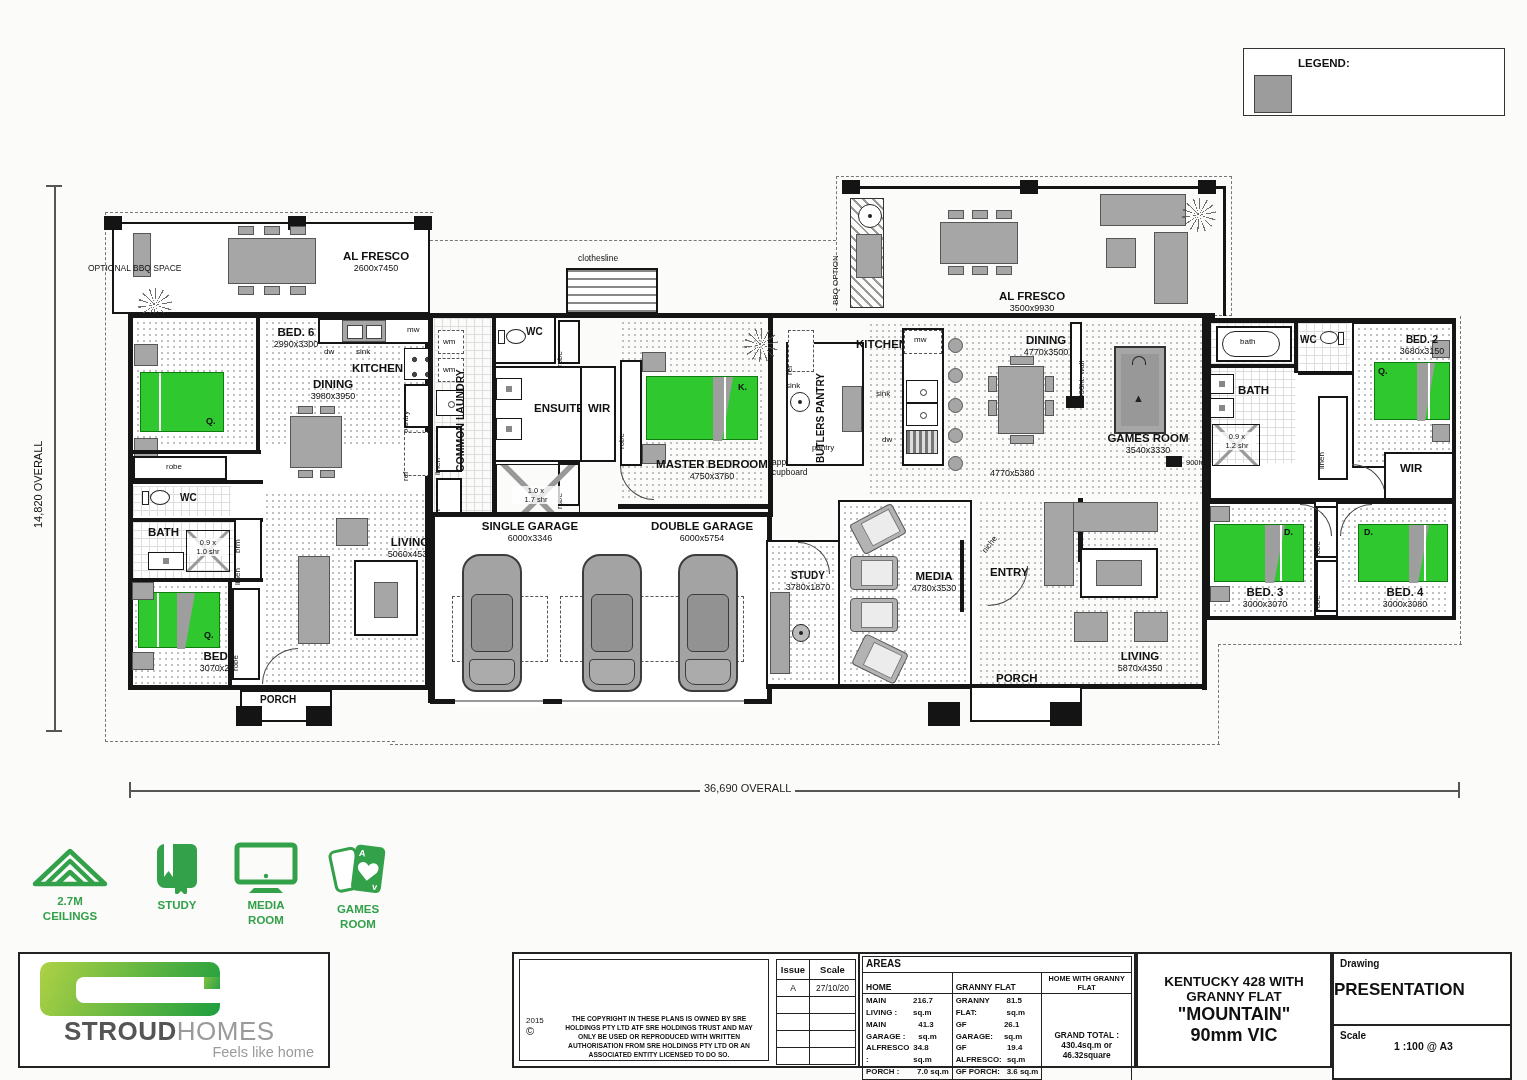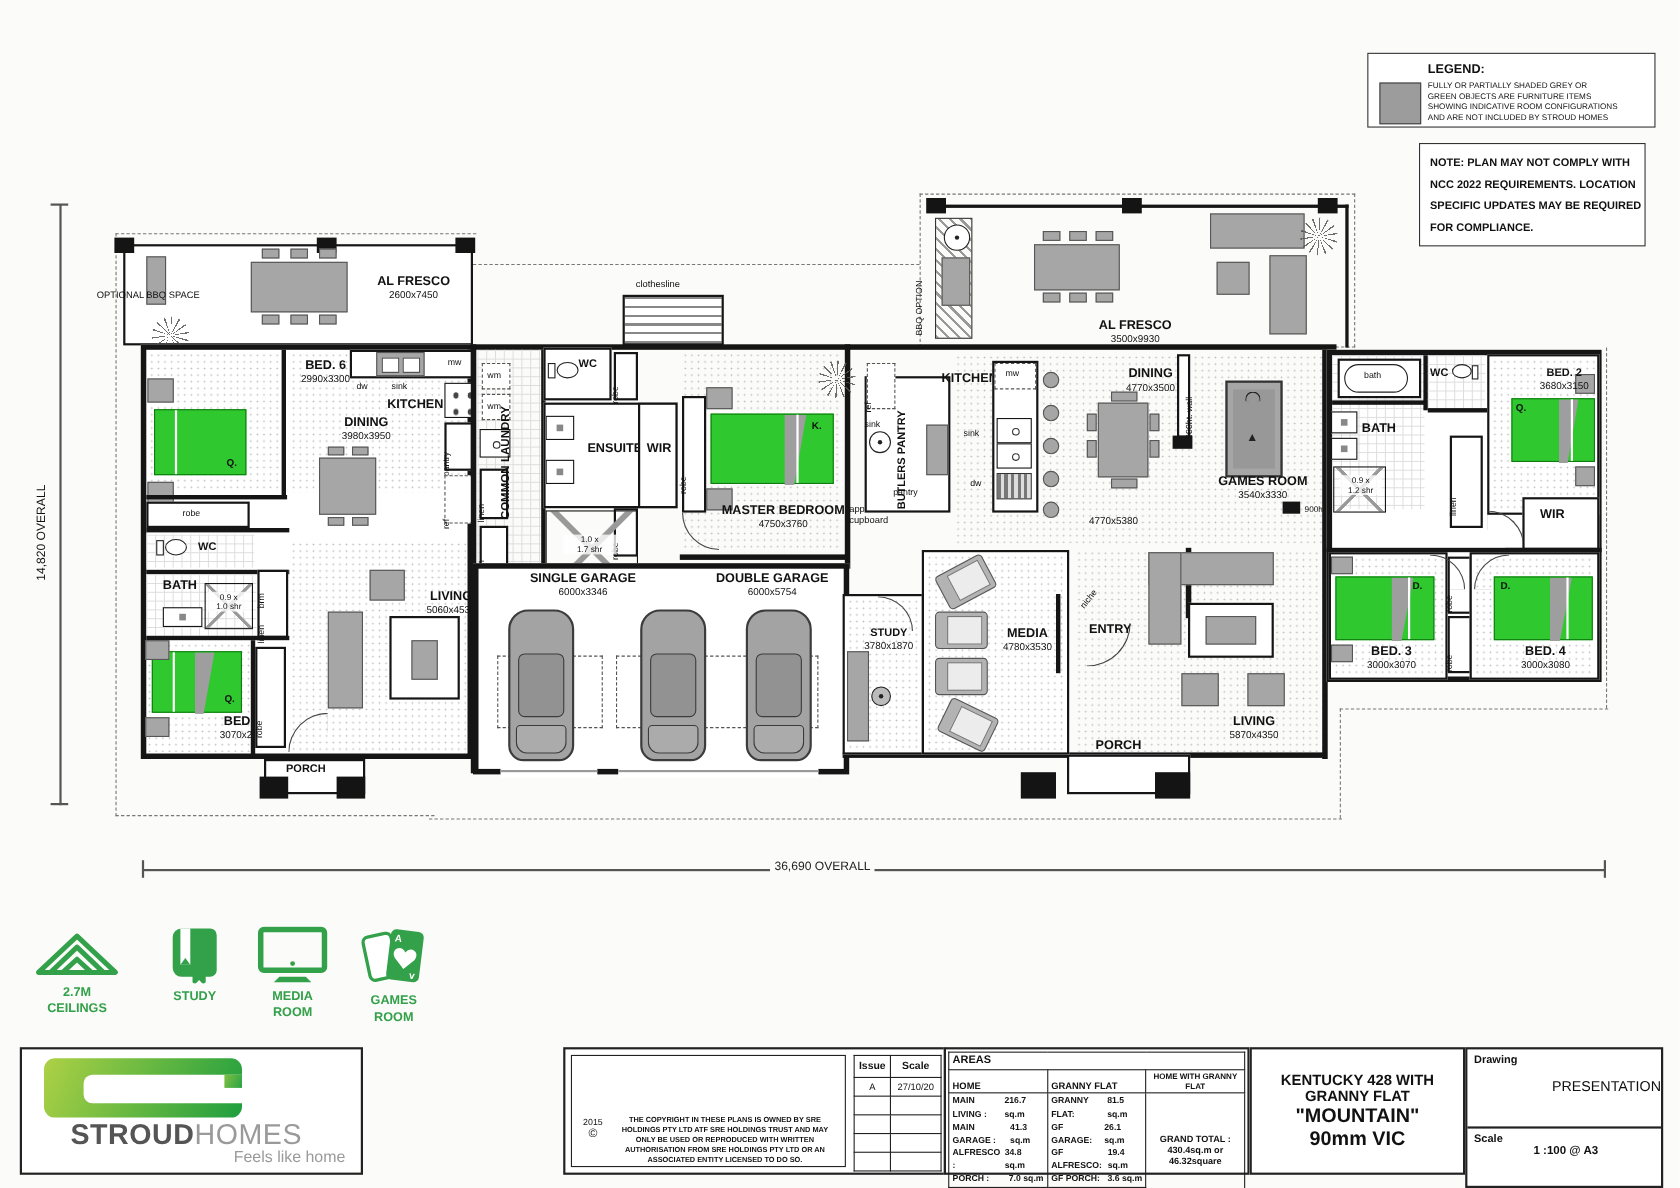--- a/index.html
+++ b/index.html
@@ -501,34 +501,20 @@
   <div class="rlabel" style="left:1362px;top:586px;width:86px">
     <div class="rn">BED. 4</div>
       <div class="rd">3000x3080</div>
   </div>
   <div class="arc" style="left:1300px;top:504px;width:32px;height:32px;transform:rotate(90deg)"></div>
   <div class="arc" style="left:1340px;top:504px;width:32px;height:32px"></div>
 
   <div class="lgbox" style="left:1243px;top:48px;width:262px;height:68px">
     <div class="a" style="left:10px;top:26px;width:36px;height:36px;background:#9c9c9c;border:1.5px solid #444"></div>
     <div class="a" style="left:54px;top:8px;font-weight:700;font-size:11.5px">LEGEND:</div>
-    <div class="a" style="left:54px;top:24px;font-size:7.4px;line-height:1.3">
-      <div>FULLY OR PARTIALLY SHADED GREY OR</div>
-        <div>GREEN OBJECTS ARE FURNITURE ITEMS</div>
-        <div>SHOWING INDICATIVE ROOM CONFIGURATIONS</div>
-        <div>AND ARE NOT INCLUDED BY STROUD HOMES</div>
-    </div>
-  </div>
-  <div class="lgbox" style="left:1290px;top:130px;width:206px;height:94px">
-    <div class="a" style="left:9px;top:8px;font-size:10px;font-weight:700;line-height:1.95">
-      <div>NOTE: PLAN MAY NOT COMPLY WITH</div>
-        <div>NCC 2022 REQUIREMENTS. LOCATION</div>
-        <div>SPECIFIC UPDATES MAY BE REQUIRED</div>
-        <div>FOR COMPLIANCE.</div>
-    </div>
   </div>
 
   <div class="feat" style="left:20px;top:842px;width:100px">
     <svg width="80" height="48" viewBox="0 0 80 48">
         <path d="M5 42 L40 9 L75 42 Z M16 42 L40 19 L64 42 M27 42 L40 30 L53 42" fill="none" stroke="#33a04a" stroke-width="4.5" stroke-linejoin="round"></path>
       </svg>
     <div><span>2.7M</span><br><span>CEILINGS</span></div>
   </div>
   <div class="feat" style="left:138px;top:842px;width:78px">
     <svg width="44" height="52" viewBox="0 0 44 52">
@@ -564,21 +550,21 @@
   <div class="tb" style="left:18px;top:952px;width:312px;height:116px">
     <div class="a" style="left:20px;top:8px;width:180px;height:54px;border-radius:10px;background:linear-gradient(115deg,#aed145,#1e9e3e)">
       <div class="a" style="left:36px;top:15px;width:144px;height:26px;background:#fff;border-radius:8px 0 0 8px"></div>
       <div class="a" style="left:164px;top:15px;width:16px;height:12px;background:linear-gradient(115deg,#7fc043,#2aa344)"></div>
     </div>
     <div class="a" style="left:44px;top:62px;font-size:26px;font-weight:700;letter-spacing:.5px;color:#555"><span>STROUD</span><span style="font-weight:400;color:#9a9a9a">HOMES</span></div>
     <div class="a" style="right:14px;top:90px;font-size:14.5px;color:#9a9a9a">Feels like home</div>
   </div>
   <div class="tb" style="left:512px;top:952px;width:348px;height:116px">
     <div class="a" style="left:5px;top:5px;width:250px;height:102px;border:1.5px solid #222;box-sizing:border-box">
-      <div class="a" style="left:6px;top:56px;width:26px;font-size:8px;text-align:center"><span>2015</span><br><span style="font-size:11px">©</span></div>
+      <div class="a" style="left:6px;top:56px;width:26px;font-size:8px;"><span>2015</span><br><span style="font-size:11px">©</span></div>
       <div class="a" style="left:36px;top:54px;width:206px;font-size:6.7px;font-weight:700;text-align:center;line-height:1.35">THE COPYRIGHT IN THESE PLANS IS OWNED BY SRE HOLDINGS PTY LTD ATF SRE HOLDINGS TRUST AND MAY ONLY BE USED OR REPRODUCED WITH WRITTEN AUTHORISATION FROM SRE HOLDINGS PTY LTD OR AN ASSOCIATED ENTITY LICENSED TO DO SO.</div>
     </div>
     <table class="itbl a" style="left:262px;top:5px;width:80px">
       <tbody>
           <tr>
             <th style="width:32px;font-size:9.5px;height:19px">Issue</th>
             <th style="font-size:9.5px">Scale</th>
           </tr>
       <tr>
             <td style="height:16px">A</td>
@@ -665,19 +651,19 @@
       </table>
   </div>
   <div class="tb" style="left:1136px;top:952px;width:196px;height:116px;display:flex;flex-direction:column;justify-content:center;align-items:center;text-align:center">
     <div style="font-size:13.5px;font-weight:700">KENTUCKY 428 WITH</div>
     <div style="font-size:13.5px;font-weight:700">GRANNY FLAT</div>
     <div style="font-size:18px;font-weight:700">"MOUNTAIN"</div>
     <div style="font-size:18px;font-weight:700">90mm VIC</div>
   </div>
   <div class="tb" style="left:1332px;top:952px;width:180px;height:128px">
     <div class="a" style="left:6px;top:4px;font-size:10px;font-weight:700">Drawing</div>
-    <div class="a" style="left:0;top:26px;width:100%;text-align:right;font-size:13px;font-weight:400">PRESENTATION</div>
+    <div class="a" style="left:0;top:26px;width:100%;text-align:left;font-size:17px;font-weight:700">PRESENTATION</div>
     <div class="a" style="left:0;top:70px;width:100%;height:2px;background:#222"></div>
     <div class="a" style="left:6px;top:76px;font-size:10px;font-weight:700">Scale</div>
     <div class="a" style="left:60px;top:86px;font-size:10.5px;font-weight:700">1 :100 @ A3</div>
   </div>
 
 </div>
 
 </body></html>

